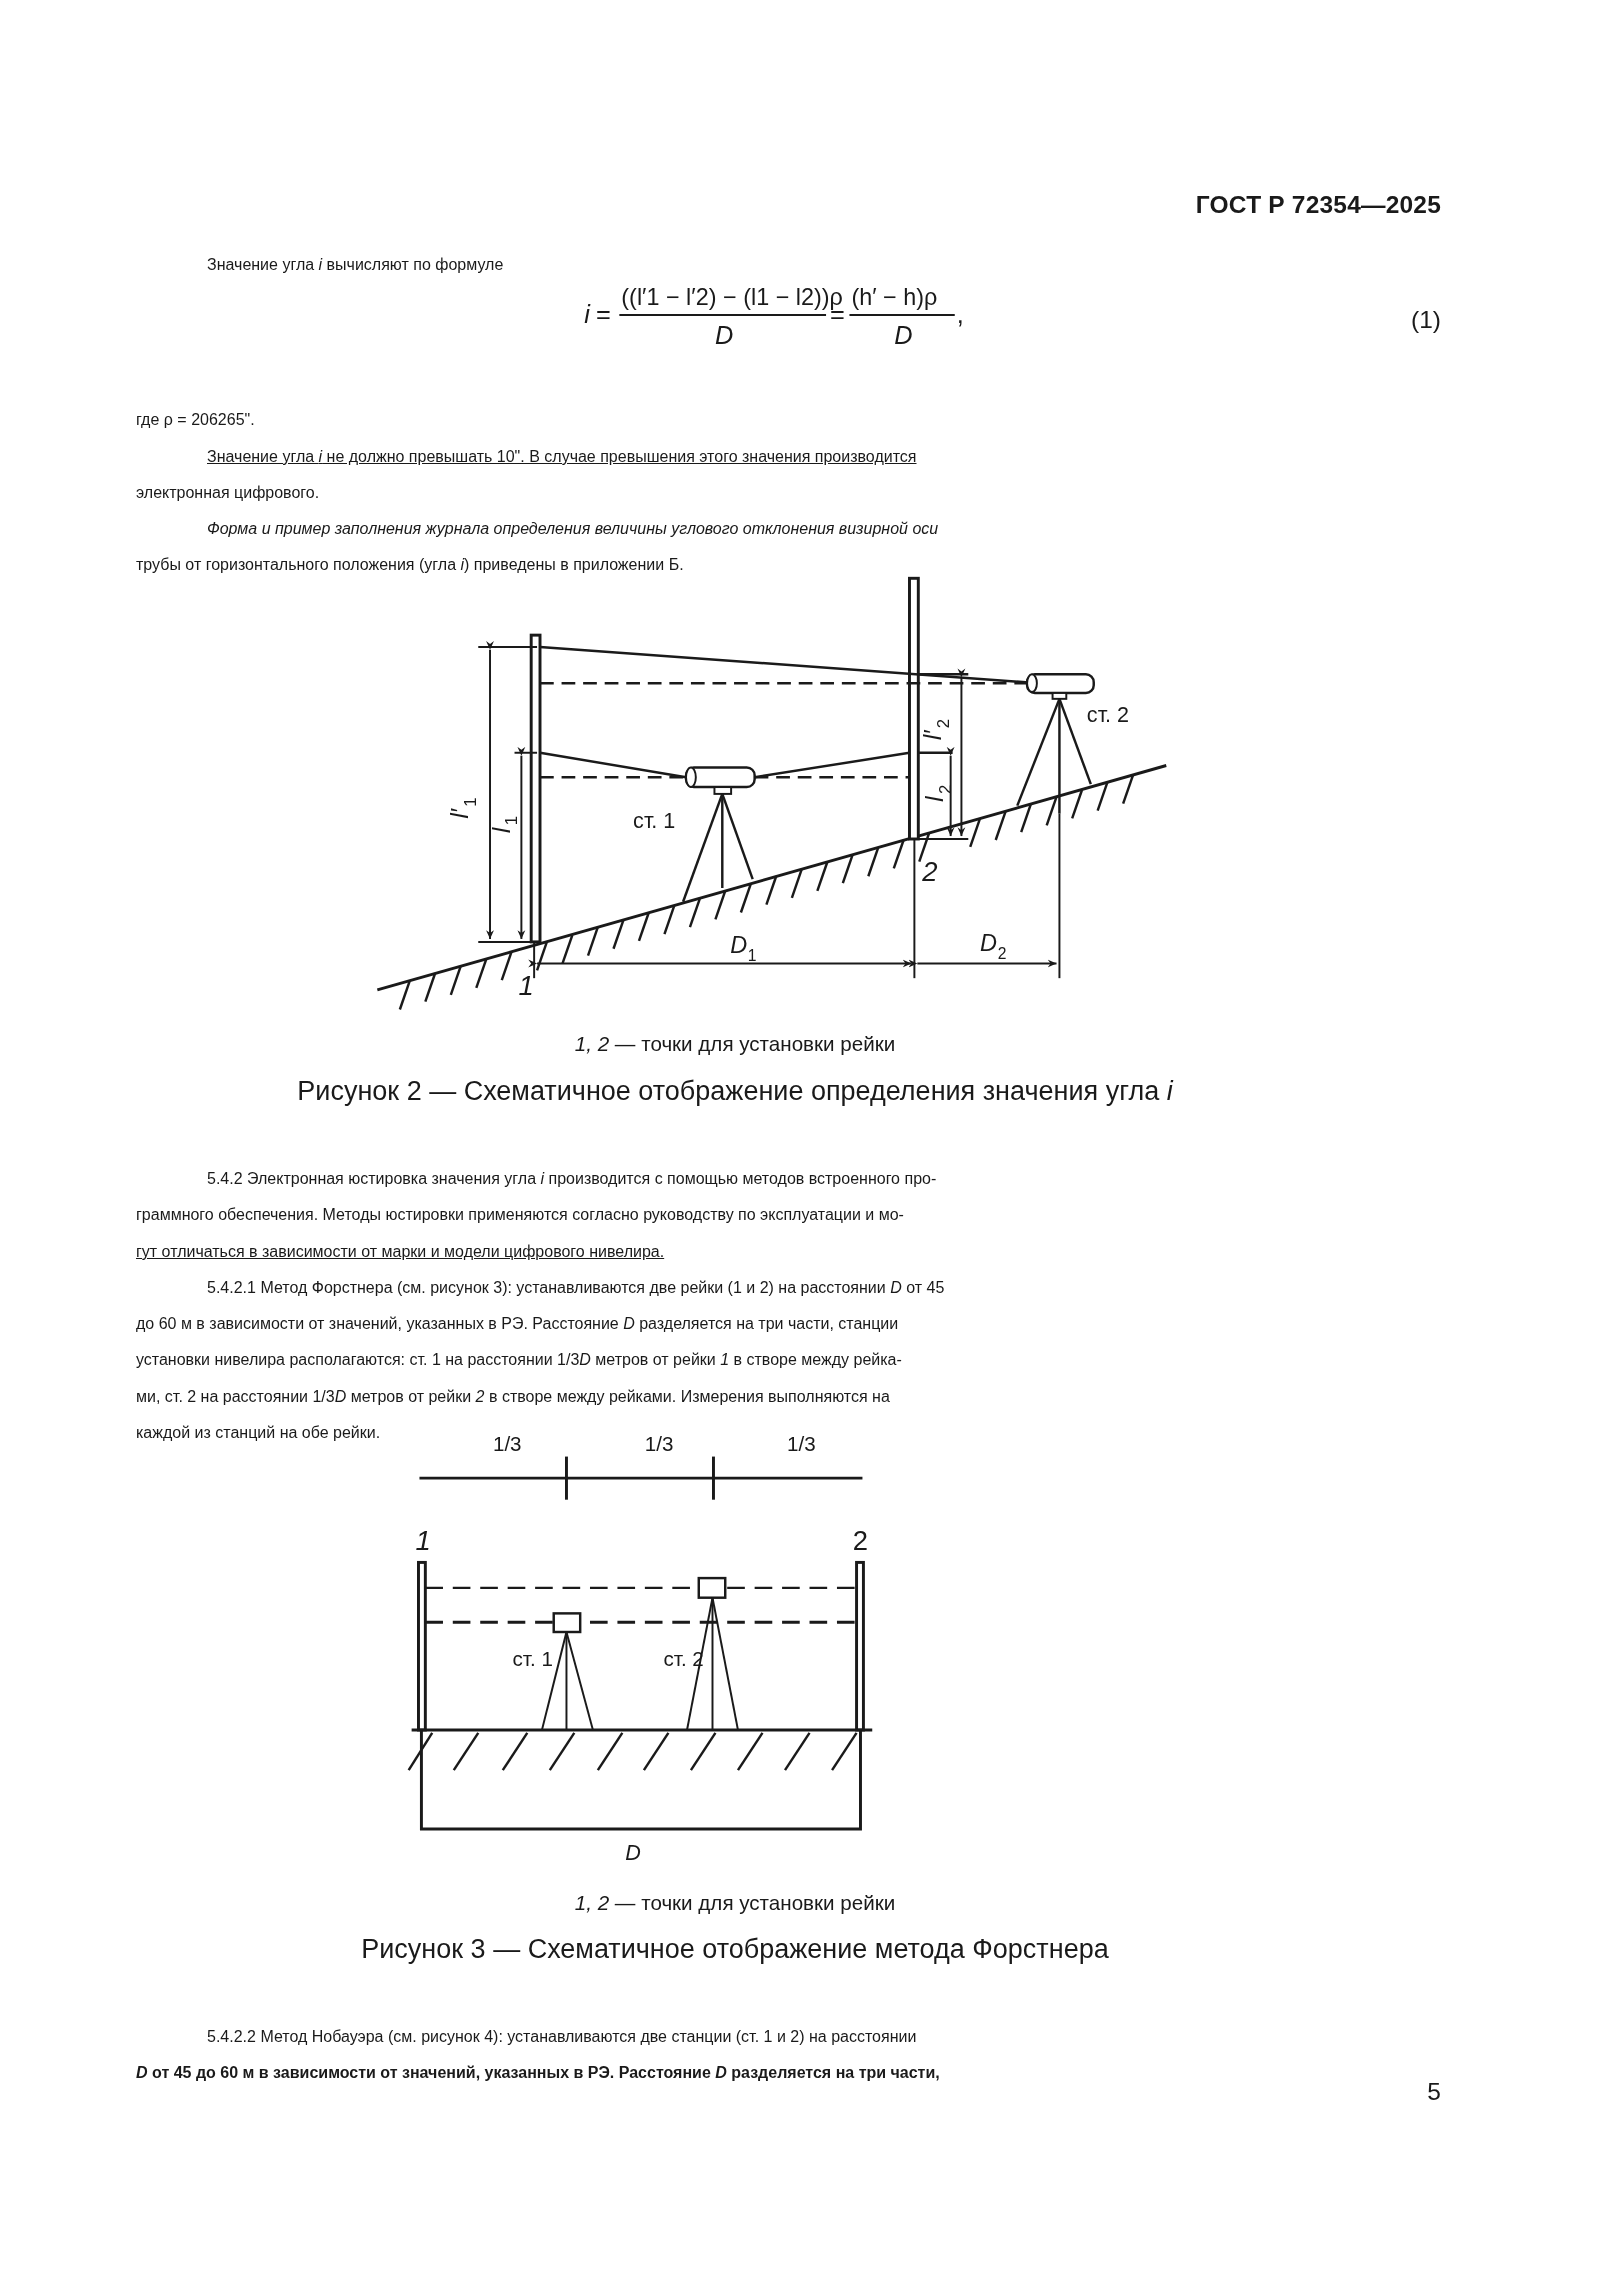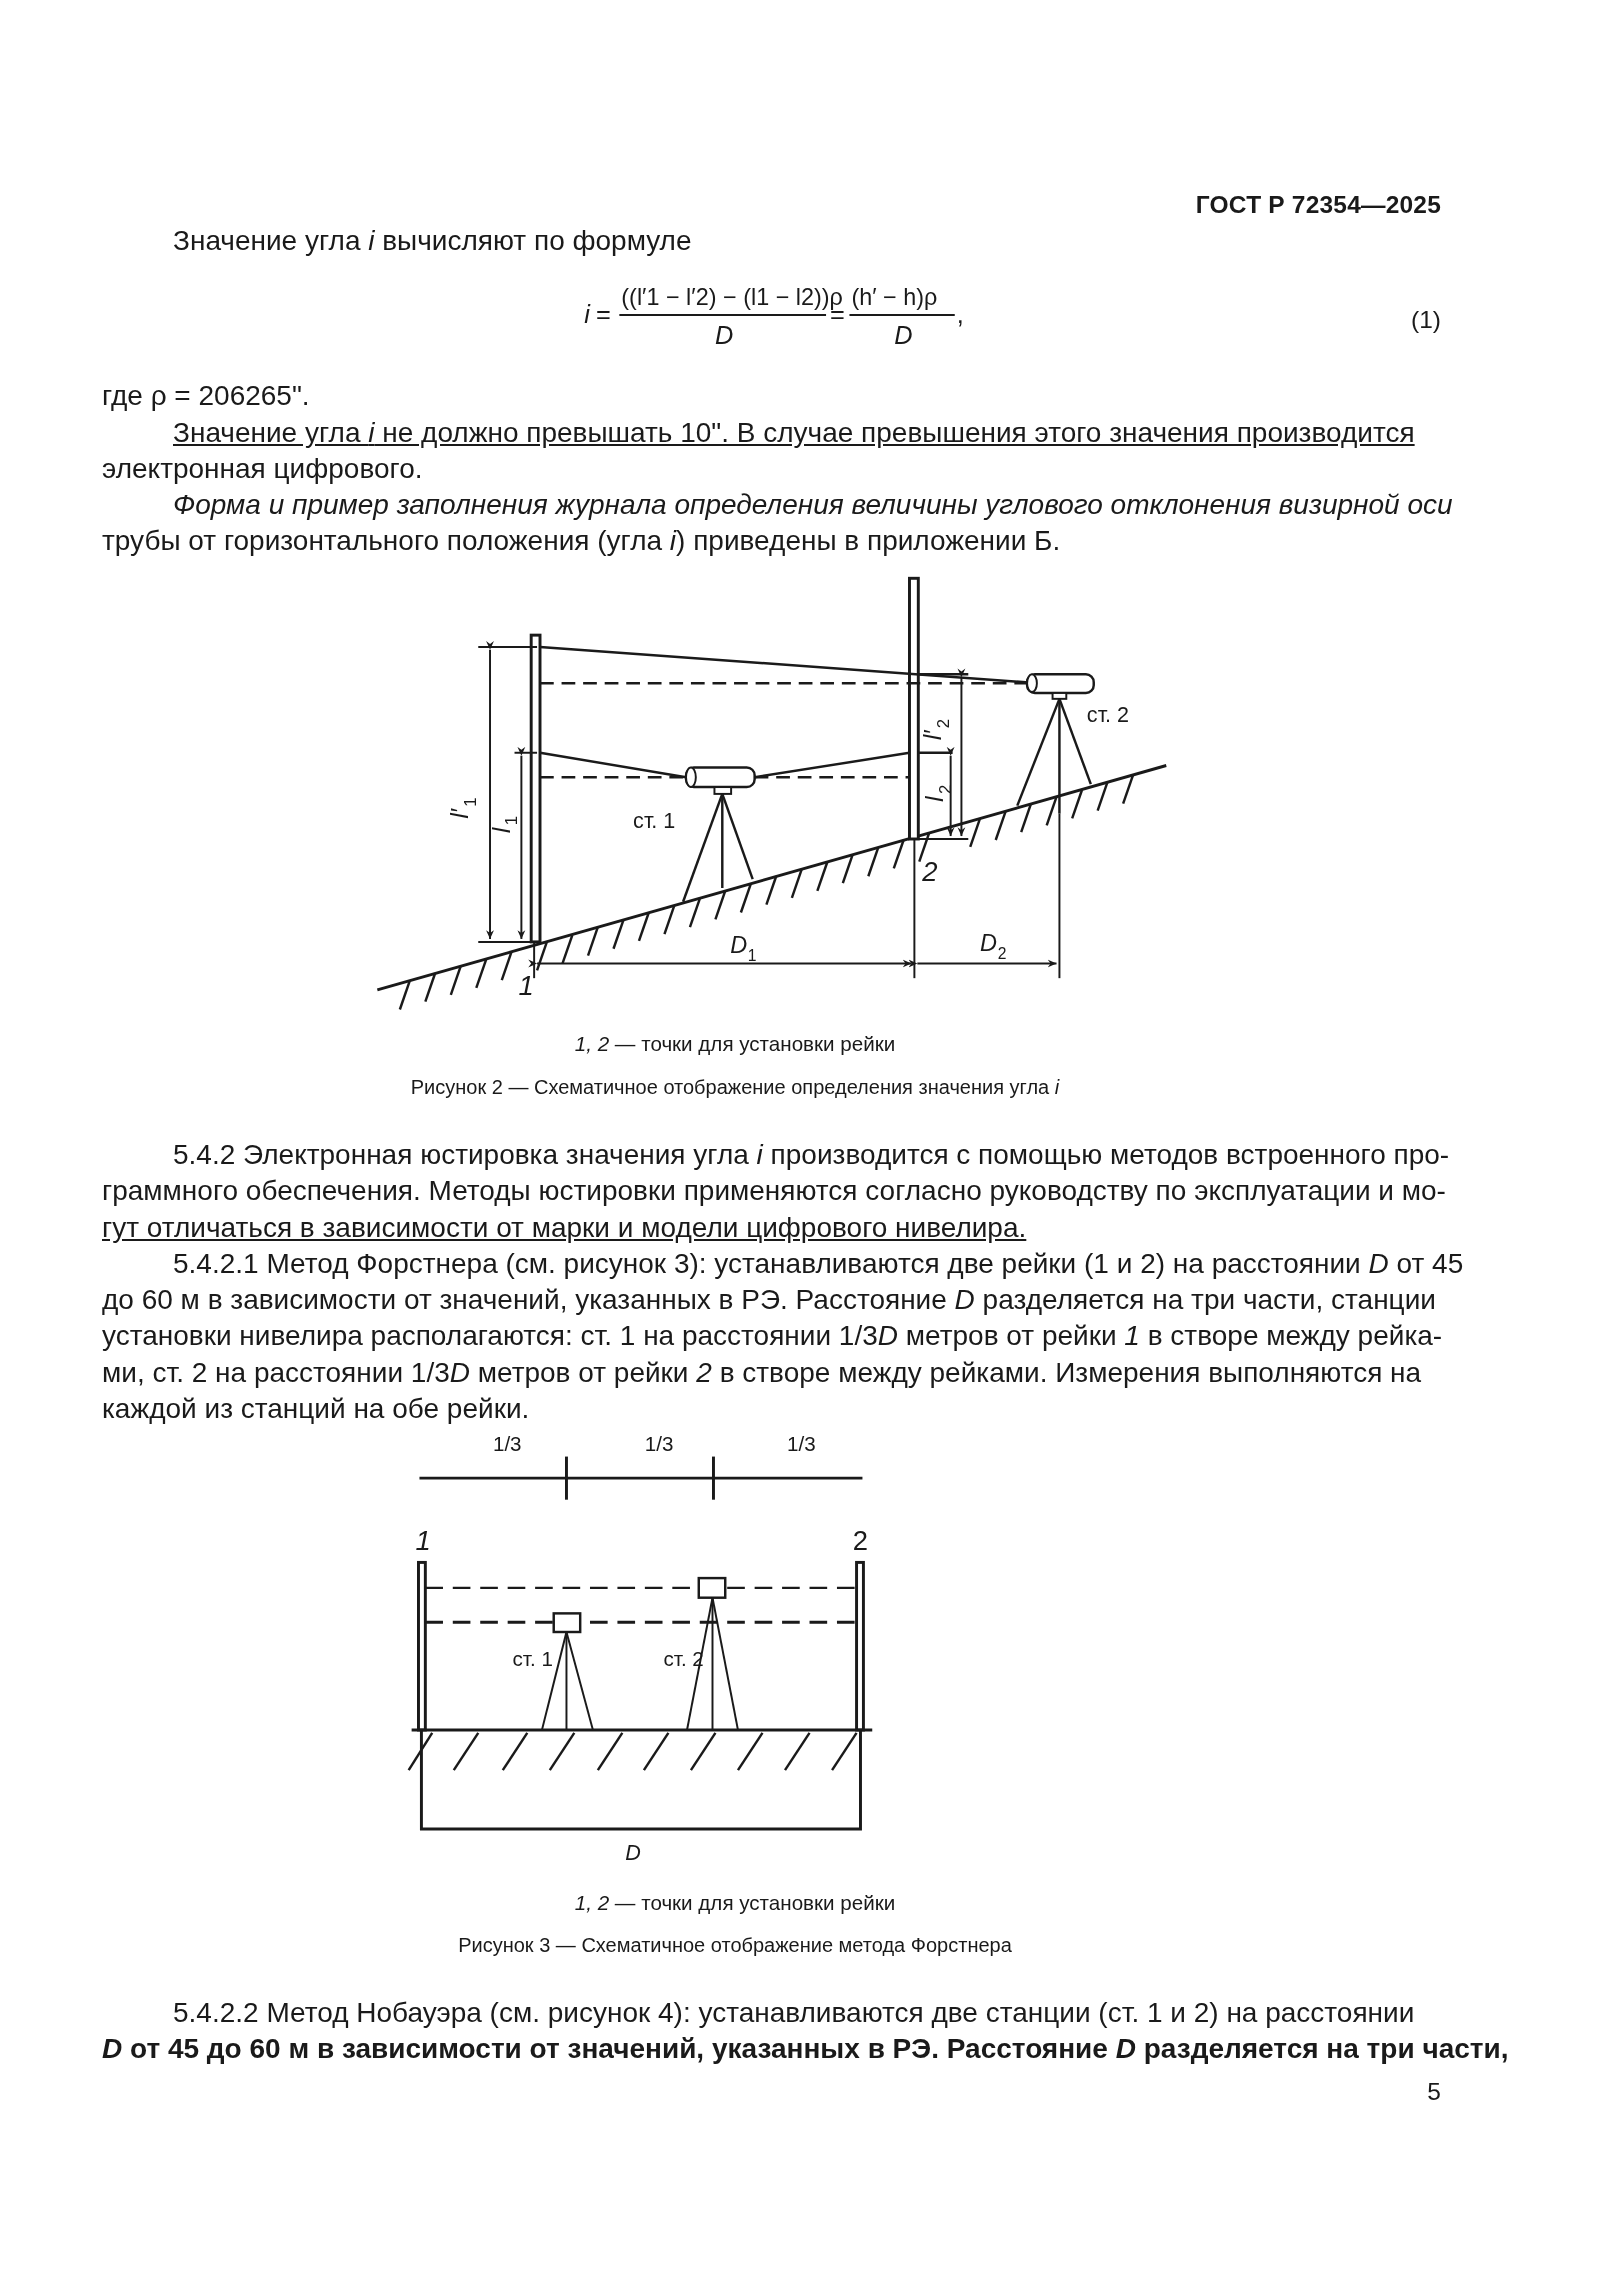--- a/index.html
+++ b/index.html
@@ -1,28 +1,28 @@
 <!DOCTYPE html>
 <html><head>
 <meta charset="utf-8">
 <style>
   html, body { margin: 0; padding: 0; background: #ffffff; }
   body { width: 1621px; height: 2293px; position: relative; overflow: hidden;
          font-family: "Liberation Sans", sans-serif; color: #1a1a1a; }
   .abs { position: absolute; }
   .header { right: 180px; top: 147px; font-weight: bold; font-size: 24.5px; letter-spacing: 0.2px; margin-top: 44px; }
-  .para { position: absolute; left: 102px; width: 1325px; font-size: 28px; line-height: 36px; text-align: justify; }
+  .para { position: absolute; left: 136px; width: 1325px; font-size: 16px; line-height: 36px; text-align: justify; margin-top: 24px; }
   .indent { text-indent: 71px; }
   .line { white-space: nowrap; }
   i { font-style: italic; }
   .formula { left: 583px; top: 274px; font-size: 25.5px; }
   .eqnum { right: 180px; top: 306px; font-size: 24.5px; }
   .caption { position: absolute; width: 1470px; left: 0; text-align: center; }
   .legend { font-size: 20.6px; }
-  .figcap { font-size: 20px; }
+  .figcap { font-size: 27px; }
   svg text { font-family: "Liberation Sans", sans-serif; fill: #1a1a1a; }
   .pagenum { right: 180px; top: 2049px; font-size: 24.5px; }
 </style>
 </head>
 <body>
 
 <div class="abs header">ГОСТ Р 72354—2025</div>
 
 <div class="para indent line" style="top:223px;"><span>Значение угла </span><i>i</i><span> вычисляют по формуле</span></div>
 

